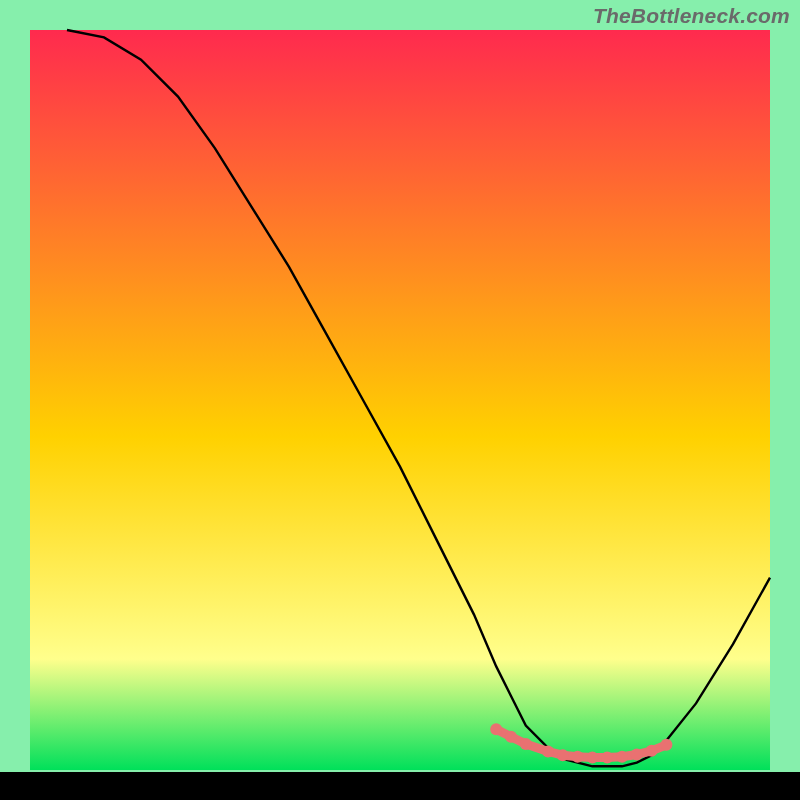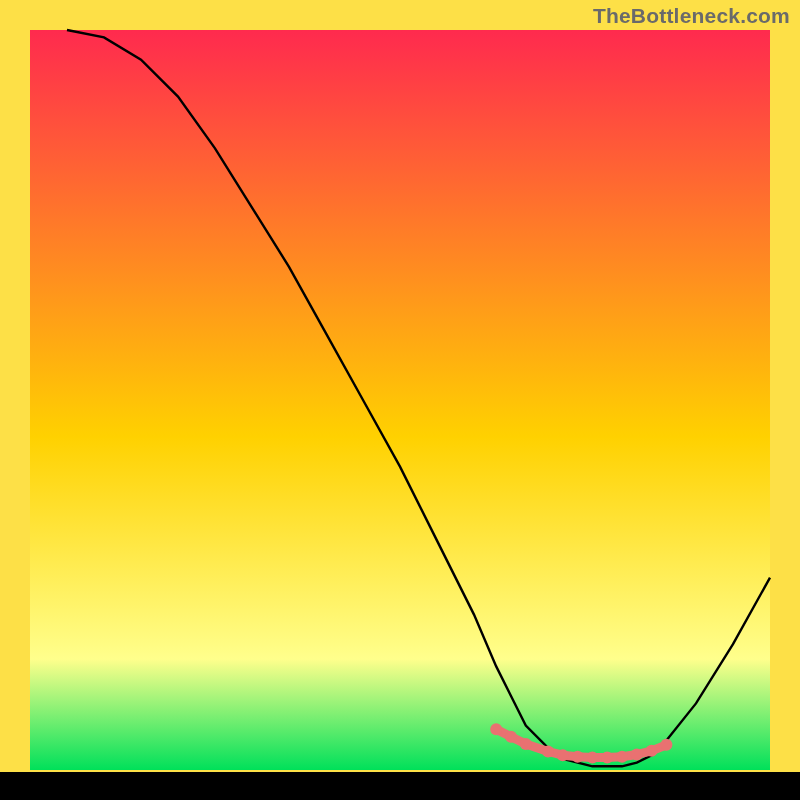--- a/index.html
+++ b/index.html
@@ -8,21 +8,22 @@
     width: 800px;
     height: 800px;
     background: #000;
     overflow: hidden;
     font-family: Arial, Helvetica, sans-serif;
   }
   .frame {
     position: relative;
     width: 800px;
     height: 772px;
-    background: #fde047;
+    background: #86efac;
+    font-style: italic;
   }
   .watermark {
     position: absolute;
     top: 4px;
     right: 10px;
     color: #6a6a6a;
     font-size: 21px;
     font-weight: 600;
     letter-spacing: 0.2px;
     z-index: 3;

